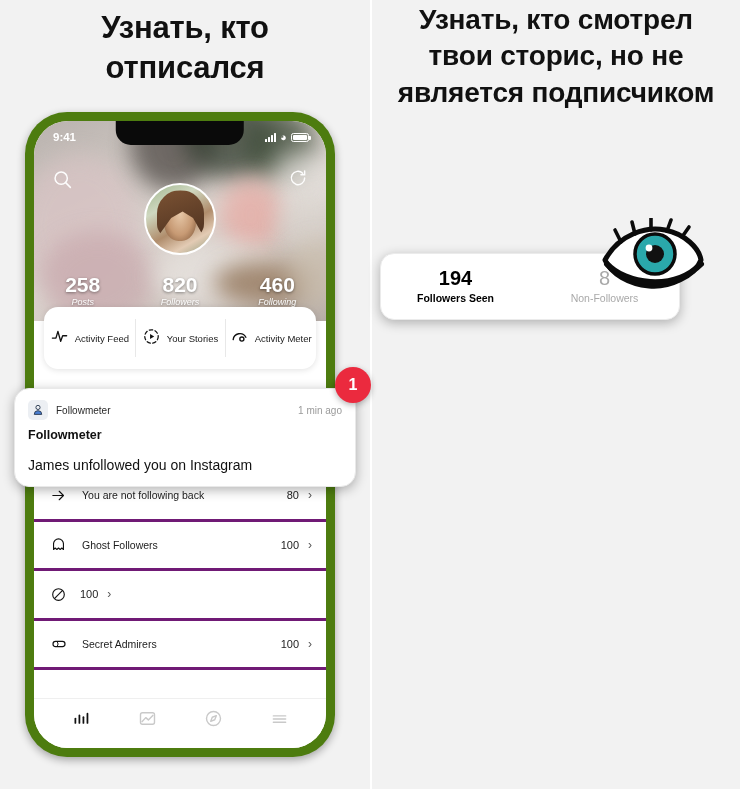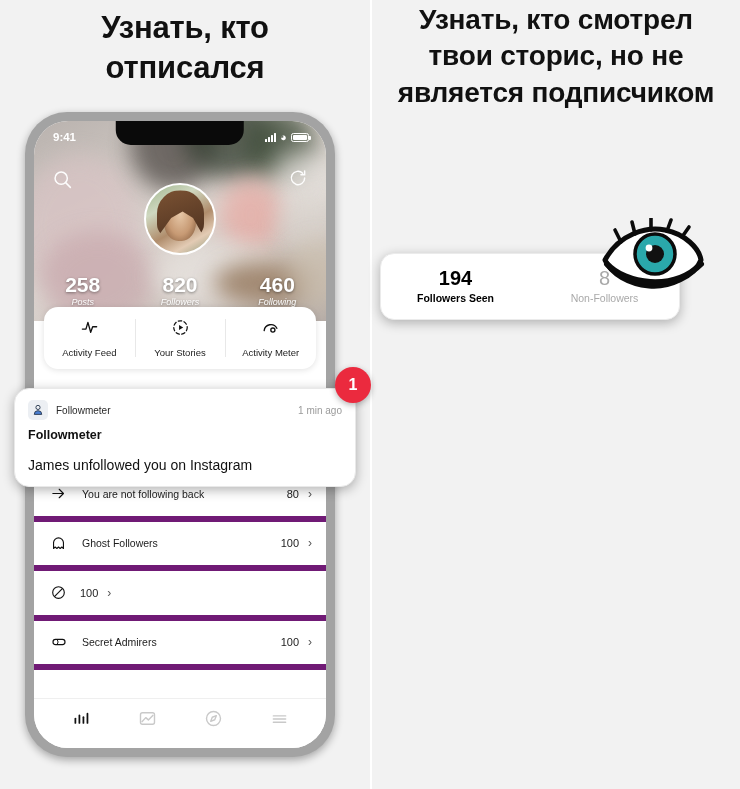--- a/index.html
+++ b/index.html
@@ -19,21 +19,21 @@
     text-align: center; color: #111;
     font-size: 31px; line-height: 1.28; font-weight: 700;
     letter-spacing: -0.2px;
   }
   .headline.left  { top: 8px; padding: 0 22px; }
   .headline.right { top: 2px; padding: 0 12px; font-size: 28px; line-height: 1.30; }
 
   
   .phone {
     position: absolute;
-    background: #a3a3a3;
+    background: #4d7c0f;
     border-radius: 42px;
     box-shadow: 0 3px 9px rgba(0,0,0,.33);
   }
   .phone.l { left: 25px; top: 112px; width: 310px; height: 645px; padding: 9px; }
   .screen {
     position: relative; width: 100%; height: 100%;
     background: #fff; border-radius: 34px; overflow: hidden;
   }
   .notch {
     position: absolute; top: 0; left: 50%; transform: translateX(-50%);
@@ -117,34 +117,34 @@
   .stat { flex: 1; text-align: center; text-shadow: 0 1px 3px rgba(0,0,0,.42); }
   .stat .num { font-size: 21px; font-weight: bold; line-height: 1.05; }
   .stat .lbl { font-size: 9px; margin-top: 1px; opacity: .96; font-style: italic; }
 
   .tabcard {
     position: relative; margin: -14px 10px 0; background: #fff;
     border-radius: 14px; display: flex; height: 62px;
     box-shadow: 0 1px 6px rgba(0,0,0,.12); z-index: 18;
   }
   .tab {
-    flex: 1; display: flex; flex-direction: column;
+    flex: 1; display: flex; flex-direction: row;
     align-items: center; justify-content: center; gap: 6px;
     position: relative;
   }
   .tab + .tab::before {
     content:""; position:absolute; left:0; top:12px; bottom:12px;
     width:1px; background:#e8e8e8;
   }
   .tab .tlbl { font-size: 9.5px; color: #1a1a1a; }
 
   .rows { position: absolute; left:0; right:0; top: 252px; bottom: 50px; background: #fff; }
   .row {
     display: flex; align-items: center; height: 49.5px;
-    padding: 0 14px 0 16px; border-bottom: 6px solid #701a75;
+    padding: 0 14px 0 16px; border-bottom: 3px solid #701a75;
   }
   .row .ricon { width: 30px; flex: 0 0 30px; display: flex; align-items: center; }
   .row .rlbl  { flex: 1; font-size: 10.5px; color: #1c1c1c; padding-left: 2px; }
   .row .rcnt  { font-size: 11px; color: #1c1c1c; margin-right: 9px; }
   .row .rchev { color: #555; font-size: 12px; line-height: 1; }
 
   .bottomnav {
     position: absolute; left:0; right:0; bottom:0; height: 50px;
     background: #fff; border-top: 1px solid #efefef;
     display: flex; align-items: center; justify-content: space-around;

